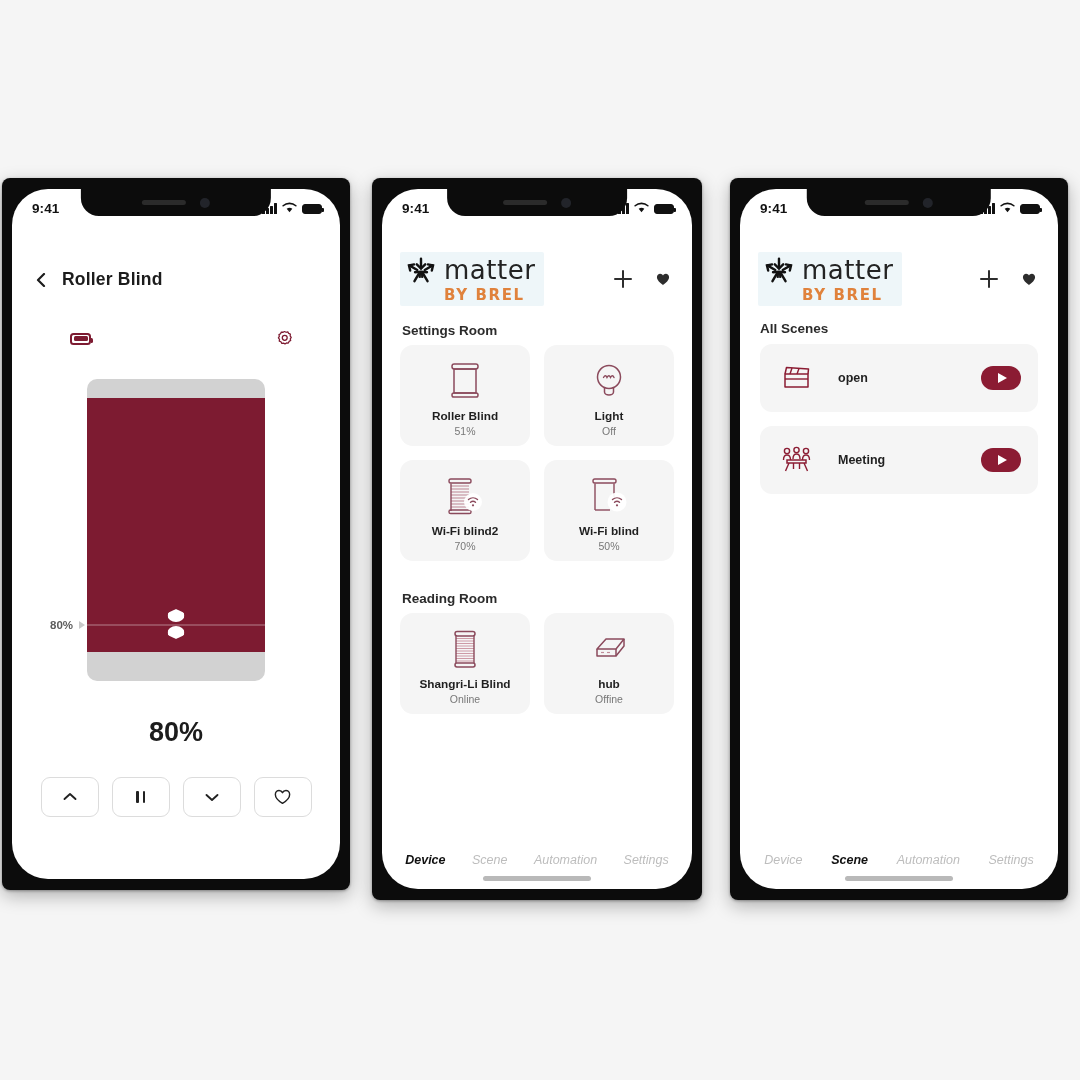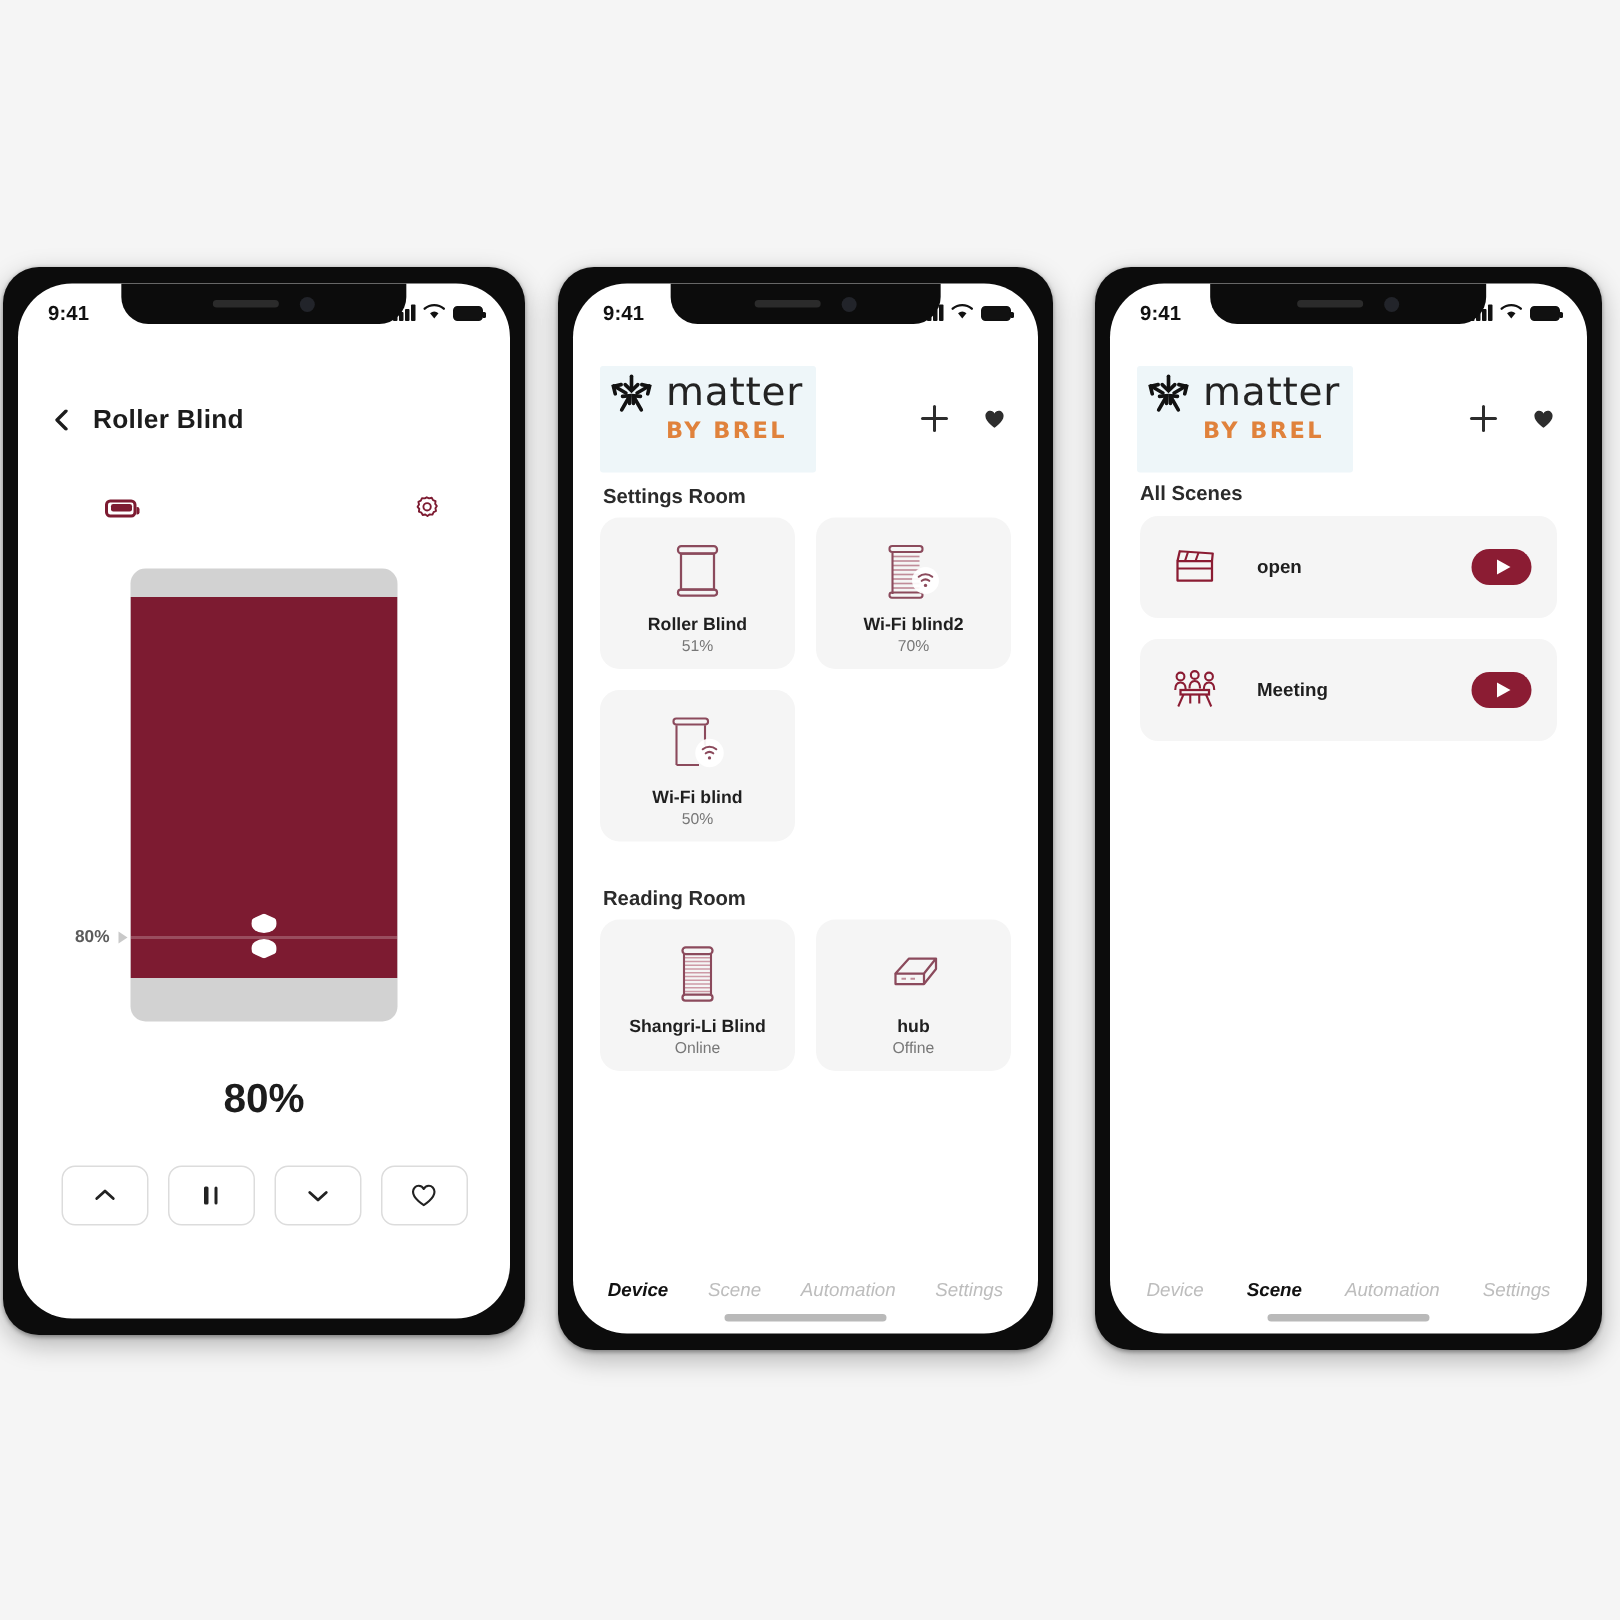--- a/index.html
+++ b/index.html
@@ -12,21 +12,21 @@
   .stage {
     position: relative;
     width: 1080px; height: 1080px;
     background: #f5f5f5;
   }
 
   
   .phone {
     position: absolute;
     background: #0c0c0c;
-    border-radius: 24px;
+    border-radius: 8px;
     box-shadow: 0 6px 18px rgba(0,0,0,.28), 0 1px 3px rgba(0,0,0,.35);
     padding: 11px 10px;
   }
   .phone .screen {
     position: relative;
     width: 100%; height: 100%;
     background: #ffffff;
     border-radius: 36px;
     overflow: hidden;
   }
@@ -175,21 +175,21 @@
   
   .app-head {
     position: absolute; top: 62px; left: 0; right: 0;
     height: 56px;
     display: flex; align-items: center; justify-content: space-between;
     padding: 0 22px 0 18px;
   }
   .logo {
     display: flex; flex-direction: column;
     background: #eef6f9;
-    padding: 4px 9px 19px 6px;
+    padding: 4px 9px 2px 6px;
     border-radius: 2px;
   }
   .logo-top { display: flex; align-items: center; gap: 8px; }
   .logo-word {
     font-size: 26px; color: #232323;
     font-family: "DejaVu Sans", sans-serif;
     font-weight: 400; letter-spacing: .5px; line-height: 1;
   }
   .logo-sub {
     font-size: 15px; color: #e0823c; font-weight: 700;
@@ -413,20 +413,31 @@
             <svg width="40" height="42" viewBox="0 0 40 42">
               <rect x="7" y="4" width="26" height="5" rx="2.2" fill="none" stroke="#8b4a5c" stroke-width="1.5"></rect>
               <rect x="9" y="9" width="22" height="24" fill="none" stroke="#8b4a5c" stroke-width="1.5"></rect>
               <rect x="7" y="33" width="26" height="4" rx="1.8" fill="none" stroke="#8b4a5c" stroke-width="1.5"></rect>
             </svg>
           </div>
           <div class="nm">Roller Blind</div>
           <div class="st">51%</div>
         </div>
 
+        <div class="card">
+          <div class="ic">
+            <svg width="36" height="42" viewBox="0 0 36 42">
+              <circle cx="18" cy="17" r="11.5" fill="none" stroke="#8b4a5c" stroke-width="1.5"></circle>
+              <path d="M12.5 17.5 q2-3.5 3.5 0 q2-3.5 3.5 0 q2-3.5 3.5 0" fill="none" stroke="#8b4a5c" stroke-width="1.4" stroke-linecap="round"></path>
+              <path d="M13.5 27.5 L13.5 32 a4.5 3 0 0 0 9 0 L22.5 27.5" fill="none" stroke="#8b4a5c" stroke-width="1.5"></path>
+            </svg>
+          </div>
+          <div class="nm">Light</div>
+          <div class="st">Off</div>
+        </div>
 
         <div class="card">
           <div class="ic">
             <svg width="46" height="42" viewBox="0 0 46 42">
               <rect x="7" y="4" width="22" height="4" rx="1.8" fill="none" stroke="#8b4a5c" stroke-width="1.4"></rect>
               <g stroke="#c08c99" stroke-width="1.1">
                 <line x1="9" y1="11" x2="27" y2="11"></line>
                   <line x1="9" y1="14" x2="27" y2="14"></line>
                 <line x1="9" y1="17" x2="27" y2="17"></line>
                   <line x1="9" y1="20" x2="27" y2="20"></line>

